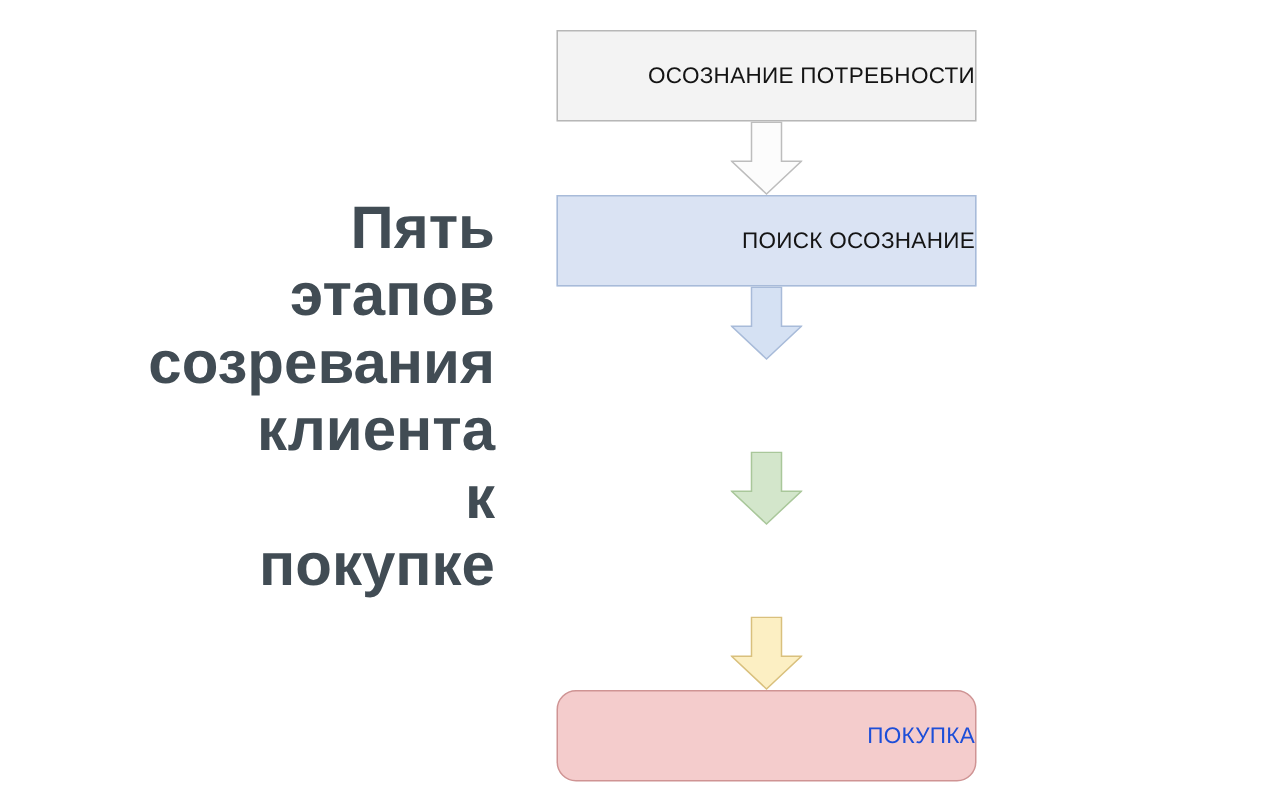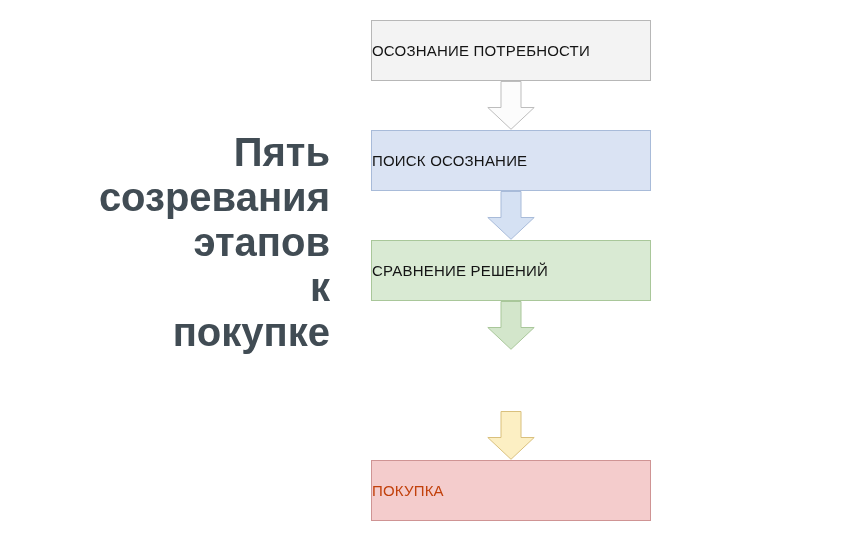--- a/index.html
+++ b/index.html
@@ -23,21 +23,21 @@
   }
   .stage{
     position:absolute;
     left:371px;
     width:278px;
     height:59px;
     border:1px solid #b9b9b9;
     background:#f3f3f3;
     display:flex;
     align-items:center;
-    justify-content:flex-start;
+    justify-content:flex-end;
     font-size:15px;
     color:#141414;
     text-align:center;
     letter-spacing:0.2px;
   }
   .s1{top:20px}.s2{top:130px}.s3{top:240px}.s4{top:350px}.s5{top:460px}
   .arrow{
     position:absolute;
     left:487px;
     width:48px;
@@ -46,48 +46,46 @@
   }
   .a1{top:81px}.a2{top:191px}.a3{top:301px}.a4{top:411px}
 </style>
 </head>
 <body>
 
 <div class="canvas">
 
   <div class="title" style="color: rgb(65, 76, 84);">
     <div>Пять</div>
+    <div>этапов</div>
     <div>созревания</div>
-    <div>этапов</div>
+    <div>клиента</div>
     <div>к</div>
     <div>покупке</div>
   </div>
 
   <div class="stage s1" style="background: rgb(243, 243, 243); border-color: rgb(183, 183, 183); color: rgb(20, 20, 20);">
     <span>ОСОЗНАНИЕ ПОТРЕБНОСТИ</span>
   </div>
   <svg class="arrow a1" viewBox="0 0 48 49" aria-hidden="true">
     <polygon points="14,0.5 34,0.5 34,26.5 47.2,26.5 24,48.3 0.8,26.5 14,26.5" fill="#fcfcfc" stroke="#bdbdbd" stroke-width="1"></polygon>
   </svg>
 
   <div class="stage s2" style="background: rgb(218, 227, 243); border-color: rgb(168, 187, 217); color: rgb(20, 20, 20);">
     <span>ПОИСК ОСОЗНАНИЕ</span>
   </div>
   <svg class="arrow a2" viewBox="0 0 48 49" aria-hidden="true">
     <polygon points="14,0.5 34,0.5 34,26.5 47.2,26.5 24,48.3 0.8,26.5 14,26.5" fill="#d5e1f3" stroke="#a8bbd9" stroke-width="1"></polygon>
   </svg>
 
-  <div class="stage s3" style="background: rgb(217, 234, 211); border-color: rgb(169, 199, 154); color: rgb(20, 20, 20);">
-    <span>СРАВНЕНИЕ РЕШЕНИЙ</span>
-  </div>
   <svg class="arrow a3" viewBox="0 0 48 49" aria-hidden="true">
     <polygon points="14,0.5 34,0.5 34,26.5 47.2,26.5 24,48.3 0.8,26.5 14,26.5" fill="#d3e6cb" stroke="#a9c79a" stroke-width="1"></polygon>
   </svg>
 
   <svg class="arrow a4" viewBox="0 0 48 49" aria-hidden="true">
     <polygon points="14,0.5 34,0.5 34,26.5 47.2,26.5 24,48.3 0.8,26.5 14,26.5" fill="#fcefc3" stroke="#d9c07d" stroke-width="1"></polygon>
   </svg>
 
-  <div class="stage s5" style="background: rgb(244, 204, 204); border-color: rgb(207, 148, 148); color: #c2410c;">
+  <div class="stage s5" style="background: rgb(244, 204, 204); border-color: rgb(207, 148, 148); color: #1d4ed8; border-radius: 13px;">
     <span>ПОКУПКА</span>
   </div>
 
 </div>
 
 </body></html>

